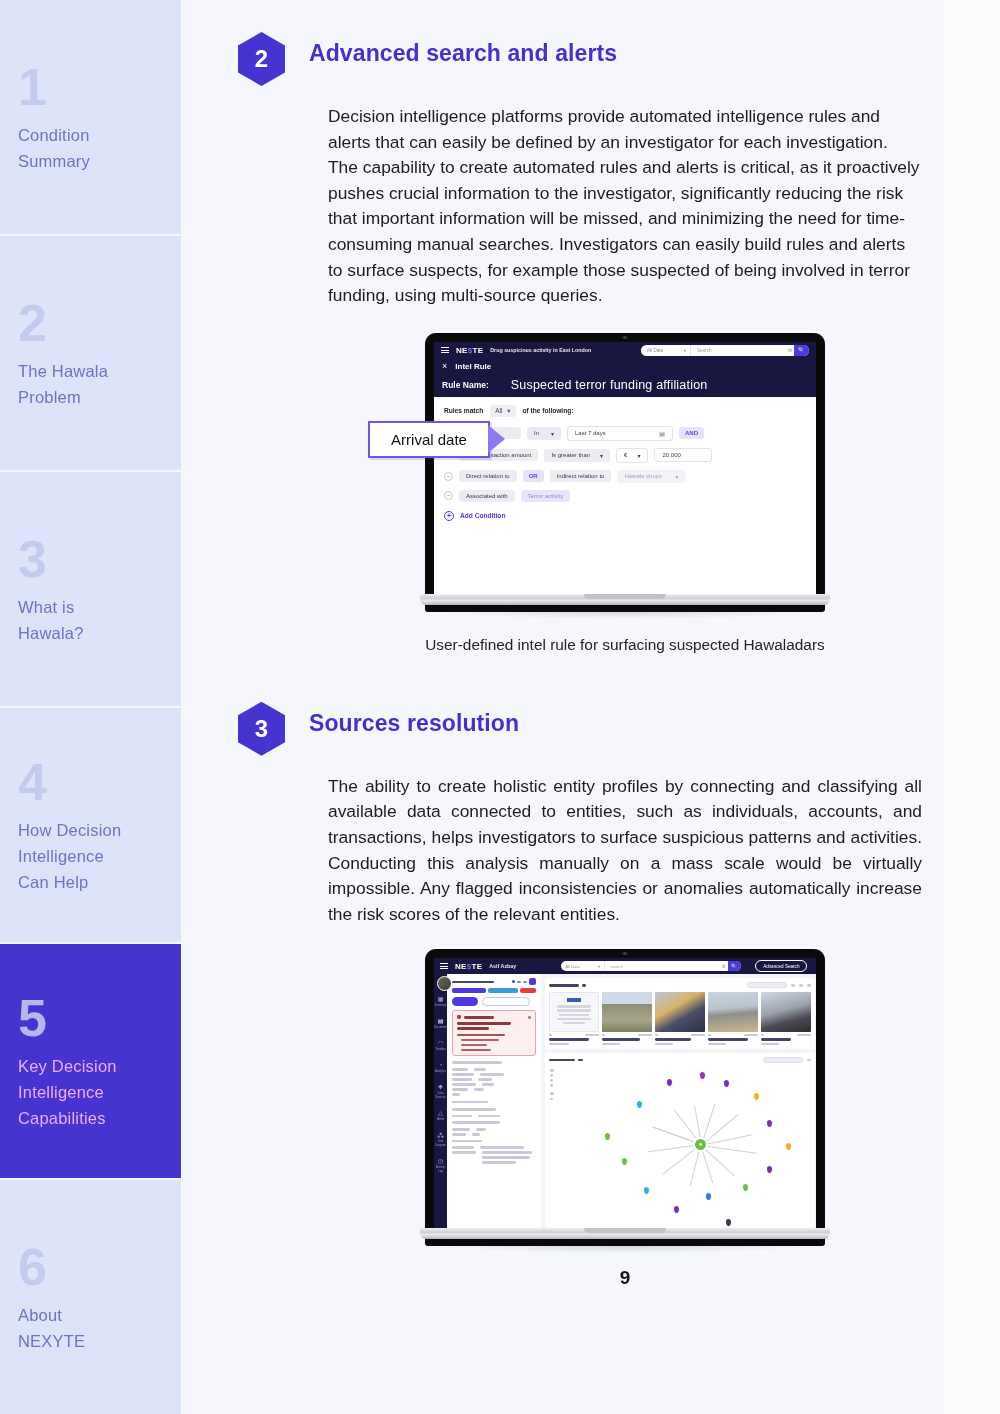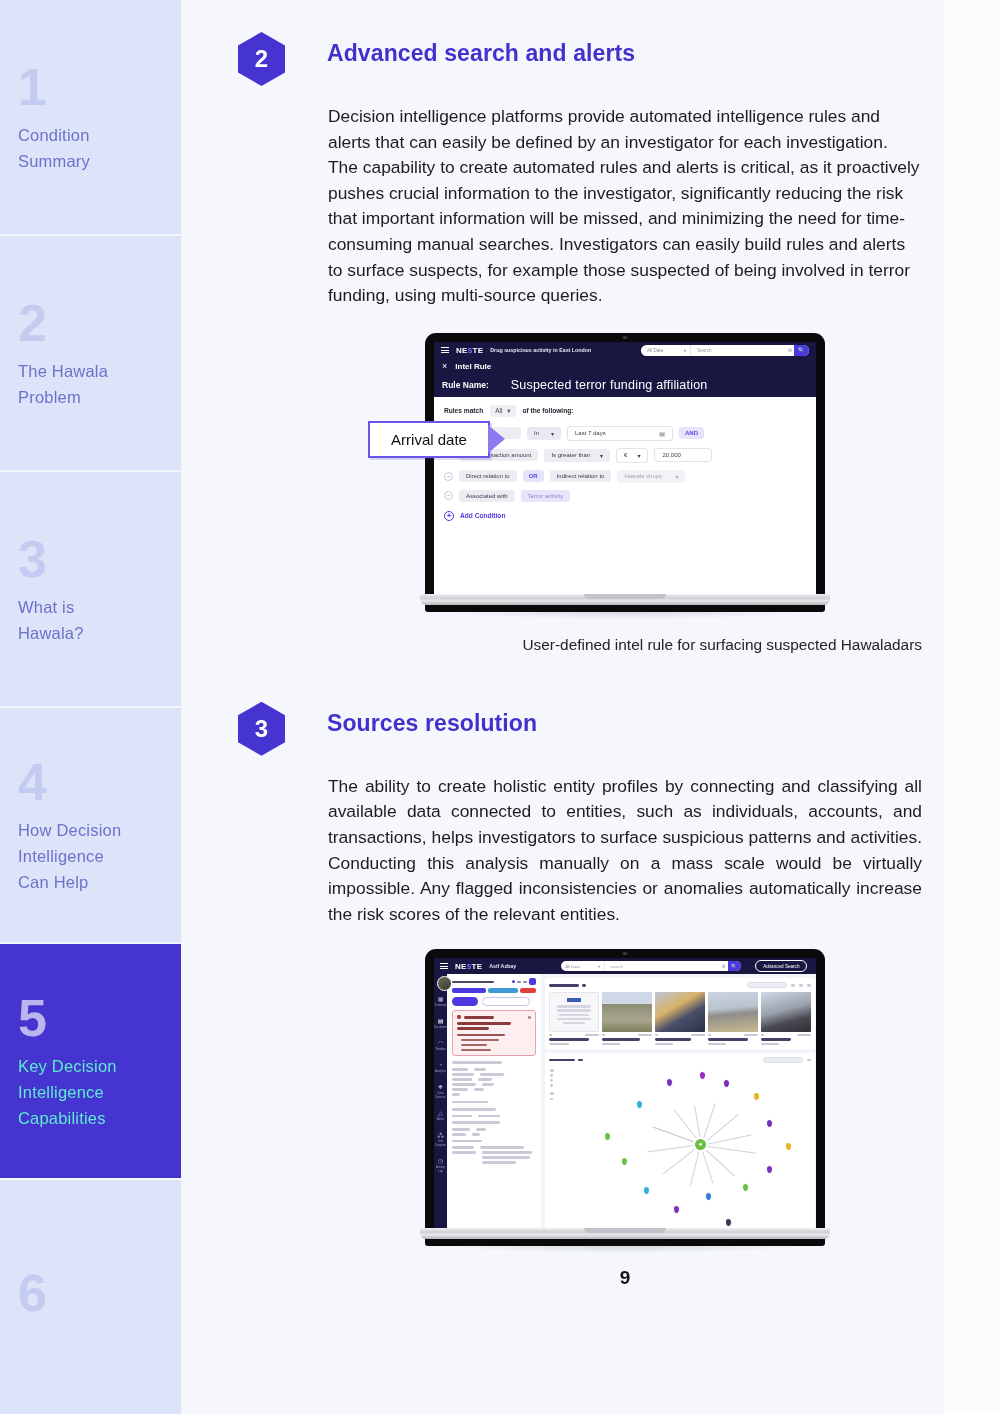--- a/index.html
+++ b/index.html
@@ -41,21 +41,21 @@
     margin-bottom: 9px;
   }
   .nav-label {
     font-size: 16.5px;
     line-height: 26px;
     color: #6b72c9;
     letter-spacing: .2px;
   }
   .nav-item.active { background: #4534cf; }
   .nav-item.active .nav-num { color: #b9b6ee; }
-  .nav-item.active .nav-label { color: #5eead4; }
+  .nav-item.active .nav-label { color: #f0abfc; }
 
   
   #gap { width: 57px; flex: 0 0 57px; background: #f5f7fd; }
 
   
   #content {
     position: relative;
     flex: 1 1 auto;
     height: 1414px;
     background: #f5f7fd;
@@ -81,39 +81,39 @@
     background: #4534cf;
     clip-path: polygon(50% 0%, 100% 25%, 100% 75%, 50% 100%, 0% 75%, 0% 25%);
   }
   .hexbadge .hnum {
     position: absolute; inset: 0;
     display: flex; align-items: center; justify-content: center;
     color: #ffffff; font-size: 24px; font-weight: 700;
     letter-spacing: 0px;
   }
   .sec-title {
-    margin-left: 42px;
+    margin-left: 24px;
     font-size: 23px; font-weight: 700;
     color: #4232cc;
     letter-spacing: .1px;
     padding-top: 10px;
   }
   .body-text {
     margin-left: 90px;
     margin-top: 18px;
     font-size: 17.4px;
     line-height: 25.6px;
     color: #1c1c22;
     max-width: 594px;
   }
   .body-text.justify { text-align: justify; }
 
   .caption {
     margin-left: 90px;
-    text-align: right;
+    text-align: center;
     font-size: 15.4px;
     line-height: 22px;
     color: #23232b;
     max-width: 594px;
   }
 
   
   .laptop-wrap { margin-left: 90px; max-width: 594px; display: flex; justify-content: center; }
   .laptop { position: relative; }
 
@@ -324,20 +324,22 @@
 Can Help</div>
     </div>
     <div class="nav-item active">
       <div class="nav-num">5</div>
       <div class="nav-label" style="white-space:pre-line">Key Decision
 Intelligence
 Capabilities</div>
     </div>
     <div class="nav-item">
       <div class="nav-num">6</div>
+      <div class="nav-label" style="white-space:pre-line">About
+NEXYTE</div>
     </div>
   </nav>
 
   <div id="gap"></div>
 
   <main id="content">
     <div id="right-edge"></div>
 
     <section class="section">
       <div class="sec-head">

